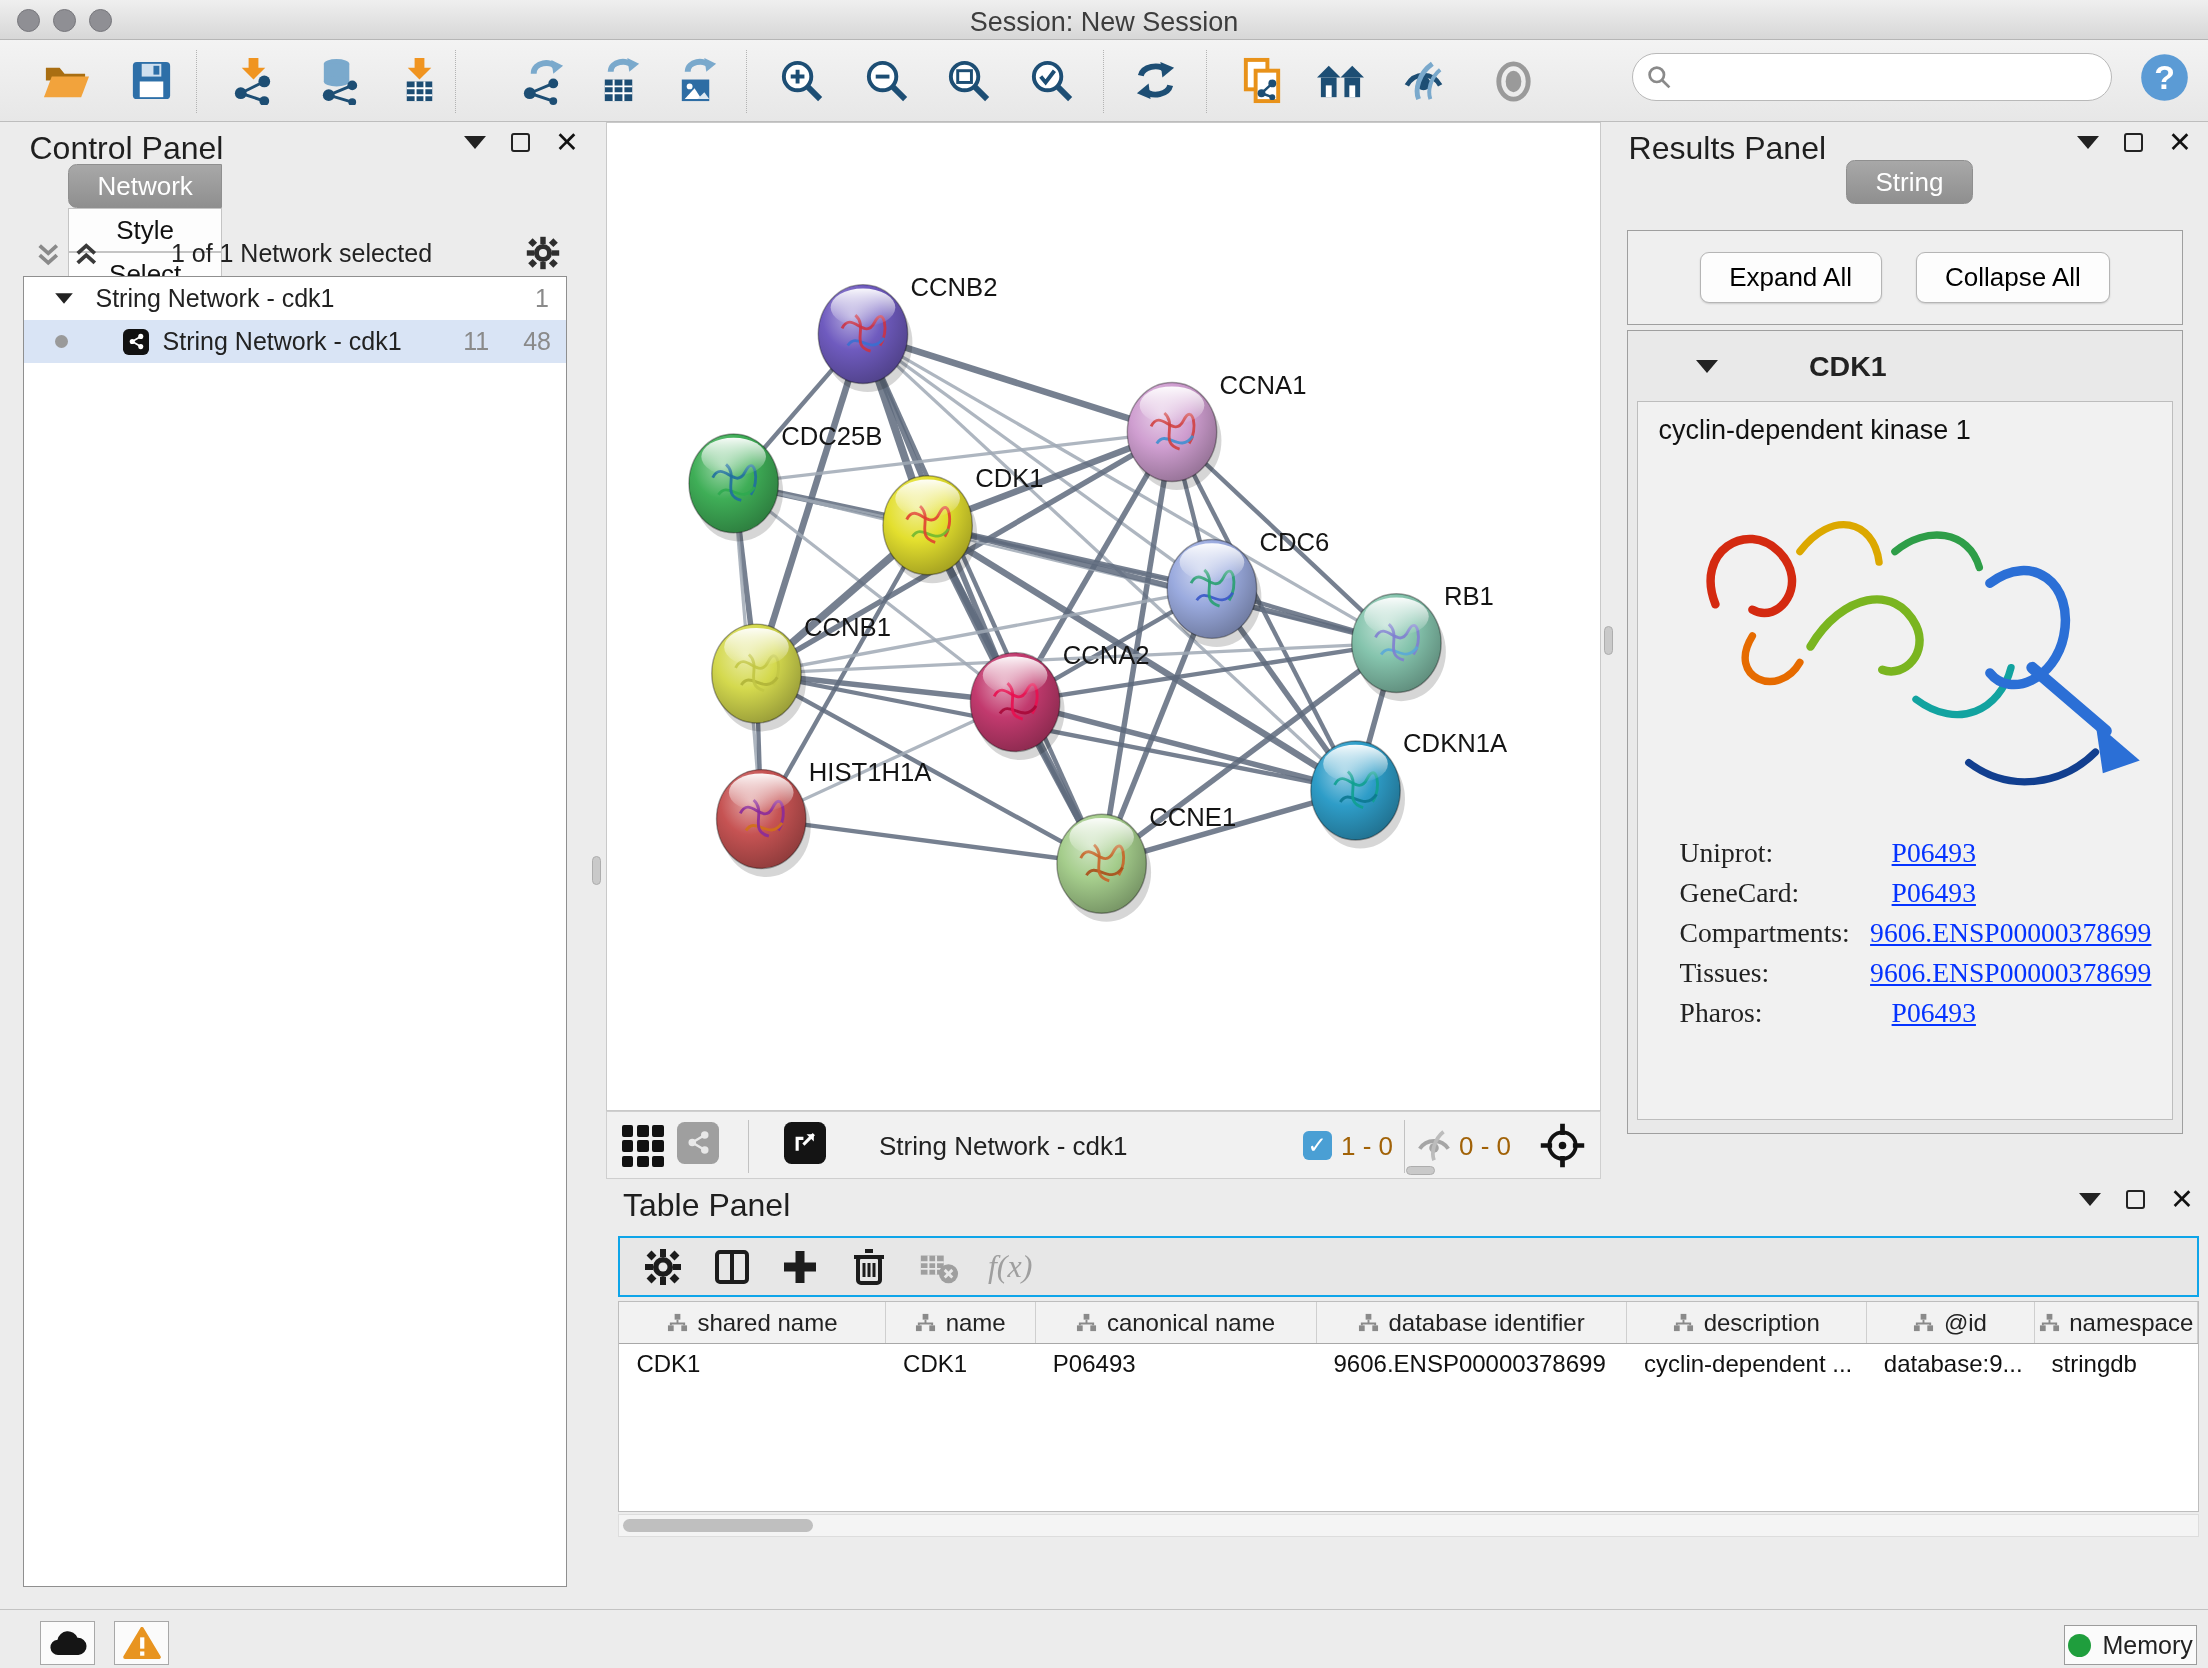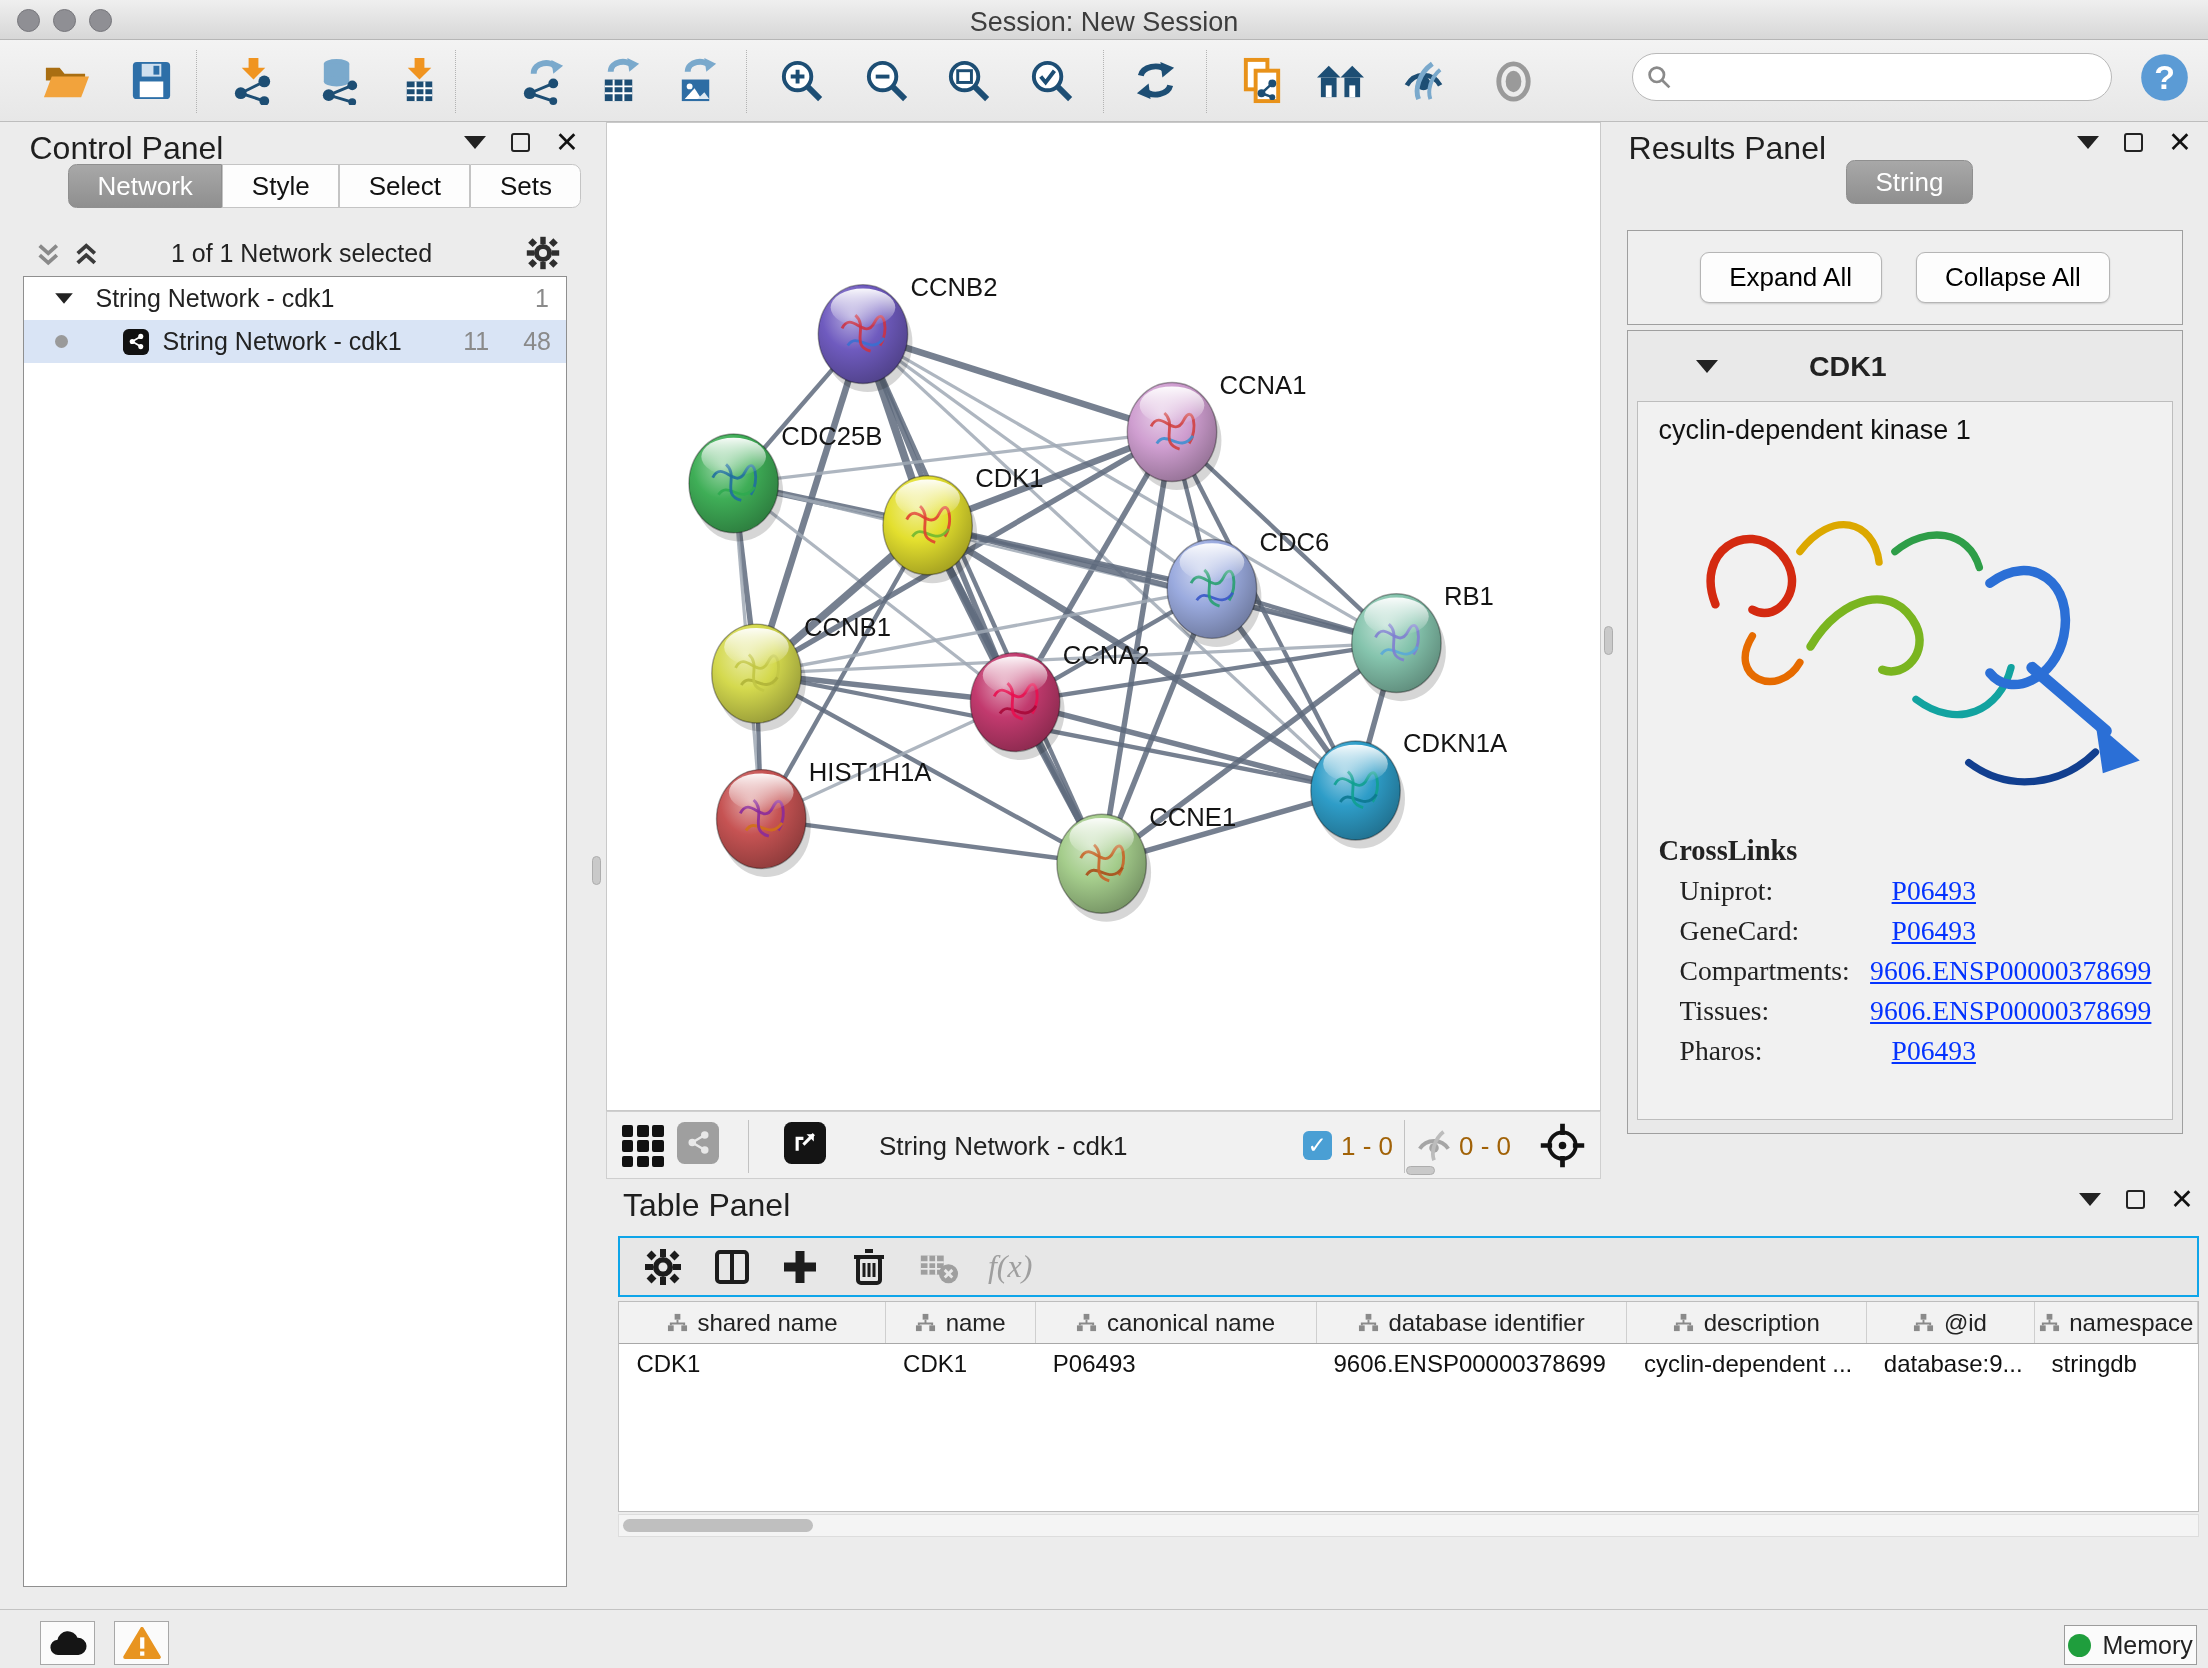--- a/index.html
+++ b/index.html
@@ -27,21 +27,21 @@
   
   .panel-title { font-size:32px; color:#1f1f1f; }
   .panel-ctl { color:#222; display:flex; gap:25px; align-items:center; }
   .tri-down { width:0; height:0; border-left:11.4px solid transparent; border-right:11.4px solid transparent; border-top:13.3px solid #222; }
   .float-box { width:19px; height:19px; border:2.9px solid #222; border-radius:2.9px; }
   .close-x { font-size:28.5px; font-weight:bold; color:#111; line-height:19px; }
 
   .tab { height:44px; padding:0 28.5px; background:#fdfdfd; border:1px solid #c4c4c4; font-size:26px;
     display:flex; align-items:center; justify-content:center; color:#111; cursor:pointer; }
   .tab.active { background:linear-gradient(#a8a8a8,#8f8f8f); color:#fff; border-color:#8f8f8f; }
-  .tabgroup { display:flex; }
+  .tabgroup { display:flex;flex-direction:column; }
   .tabgroup .tab:first-child { border-radius:8.6px 0 0 8.6px; }
   .tabgroup .tab:last-child { border-radius:0 8.6px 8.6px 0; }
   .tabgroup .tab:only-child { border-radius:8.6px; }
 
   
   #control-panel { left:0; top:122px; width:603px; height:1488px; }
   #cp-tabs { left:68px; top:42px; }
   #cp-selector { left:0; top:107px; width:603px; height:49px; }
   #cp-tree { left:23px; top:154px; width:544px; height:1311px; background:#fff; border:1px solid #8f8f8f; }
   .tree-row { height:43px; display:flex; align-items:center; font-size:25px; }
@@ -648,21 +648,20 @@
             <path d="M125 100 C155 60 195 70 200 110" stroke="#dca800" stroke-width="7"></path>
             <path d="M135 190 C165 140 215 130 235 170 C247 195 225 220 203 212" stroke="#7ab520" stroke-width="8"></path>
             <path d="M215 100 C245 75 285 80 295 115" stroke="#2e9e48" stroke-width="7"></path>
             <path d="M235 240 C275 270 315 250 325 210" stroke="#12a3a0" stroke-width="7"></path>
             <path d="M305 130 C345 100 385 130 375 180 C367 220 325 240 305 215" stroke="#2b6fd6" stroke-width="9"></path>
             <path d="M345 210 L415 270" stroke="#2b6fd6" stroke-width="11"></path>
             <path d="M285 300 C325 330 375 320 405 290" stroke="#123f8f" stroke-width="7"></path>
           </g>
           <polygon points="405,262 447,298 412,310" fill="#2b6fd6"></polygon>
         </svg>
-        <div class="serif" id="crosslinks-title">CrossLinks</div>
         <div id="crosslinks-rows">
             <div class="cl-row serif">
               <span class="cl-label">Uniprot:</span>
               <span class="cl-value"><a href="#">P06493</a></span>
             </div>
             <div class="cl-row serif">
               <span class="cl-label">GeneCard:</span>
               <span class="cl-value"><a href="#">P06493</a></span>
             </div>
             <div class="cl-row serif">

